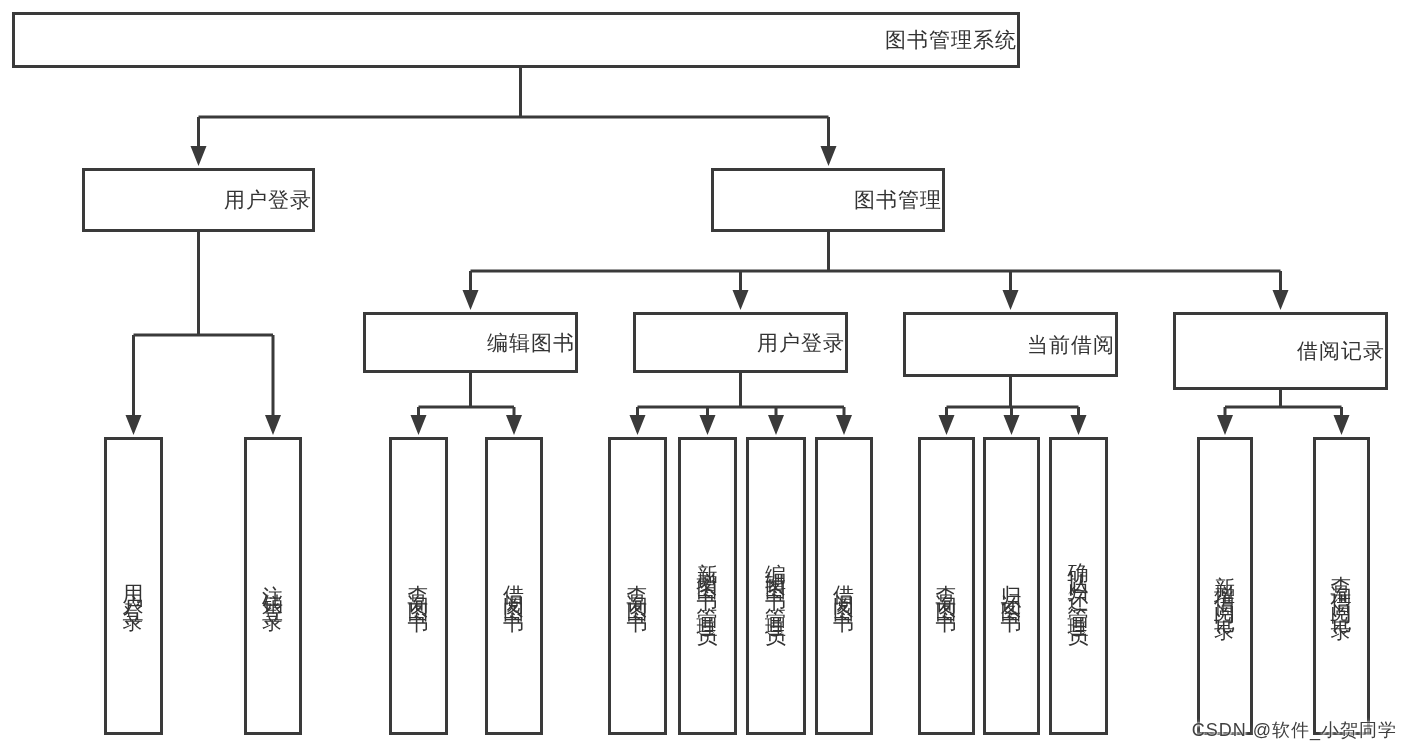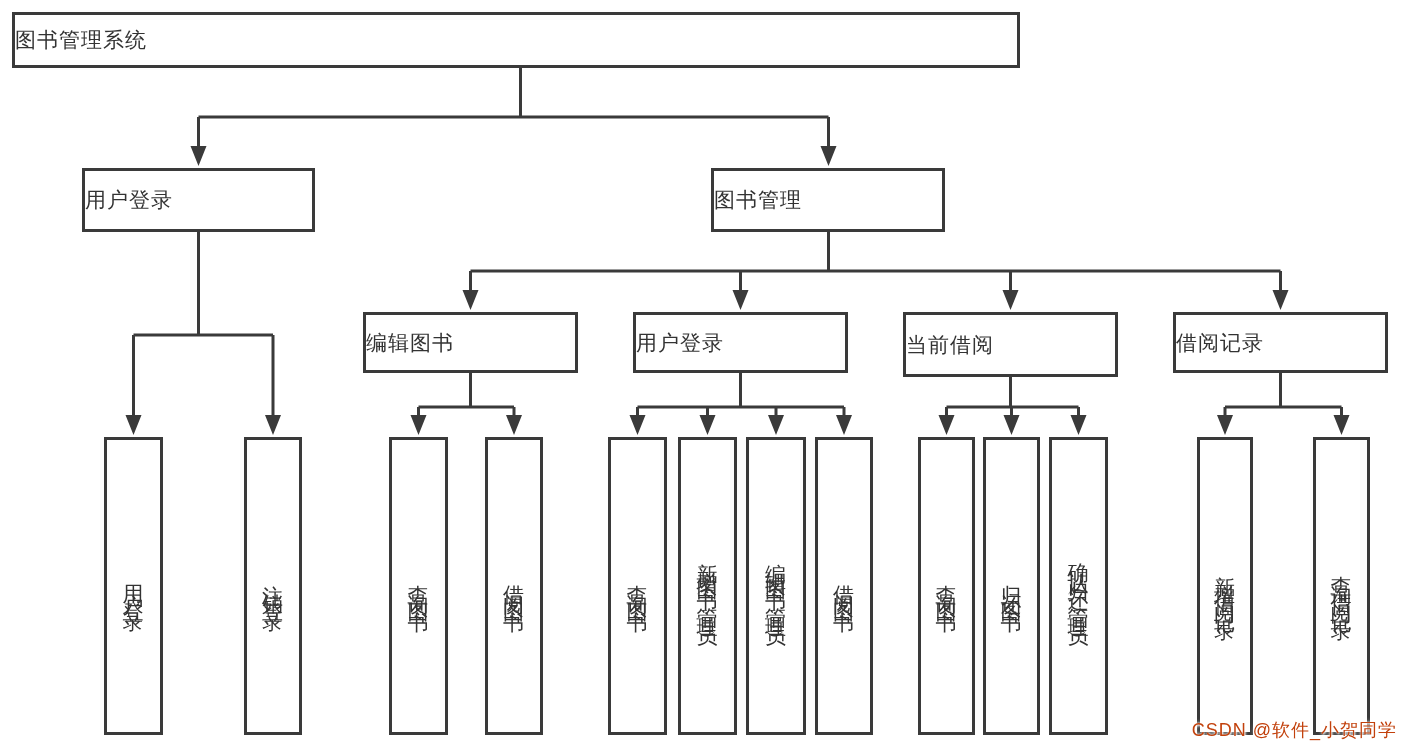--- a/index.html
+++ b/index.html
@@ -3,34 +3,34 @@
 <meta charset="utf-8">
 <style>
   html,body{margin:0;padding:0;background:#ffffff;}
   .stage{
     position:relative;width:1405px;height:747px;background:#ffffff;overflow:hidden;
     font-family:"Liberation Sans","DejaVu Sans",sans-serif;color:#333333;
   }
   .connectors{position:absolute;left:0;top:0;width:1405px;height:747px;}
   .hbox{
     position:absolute;box-sizing:border-box;background:#ffffff;
-    border:3px solid #3a3a3a;display:flex;align-items:center;justify-content:flex-start;
+    border:3px solid #3a3a3a;display:flex;align-items:center;justify-content:flex-end;
     font-size:21px;letter-spacing:1px;color:#333333;white-space:nowrap;
   }
   .vbox{
     position:absolute;box-sizing:border-box;background:#ffffff;
     border:3px solid #3a3a3a;display:flex;align-items:center;justify-content:center;
   }
   .vtext{
     writing-mode:vertical-rl;text-orientation:mixed;
     font-size:21px;letter-spacing:9px;color:#333333;line-height:1;
   }
   .watermark{
     position:absolute;right:8px;bottom:5px;font-size:18px;letter-spacing:1px;
-    color:#c2410c;text-shadow:0 0 2px #ffffff,0 0 4px #ffffff,1px 1px 2px #ffffff;
+    color:#404040;text-shadow:0 0 2px #ffffff,0 0 4px #ffffff,1px 1px 2px #ffffff;
     white-space:nowrap;
     margin-top:12px;
   }
 </style>
 </head>
 <body>
 
 <div class="stage">
 
   <svg class="connectors" viewBox="0 0 1405 747" xmlns="http://www.w3.org/2000/svg">
@@ -69,21 +69,21 @@
 
   <div class="hbox" style="left:363px;top:312px;width:215px;height:61px">
     <span>编辑图书</span>
   </div>
   <div class="hbox" style="left:633px;top:312px;width:215px;height:61px">
     <span>用户登录</span>
   </div>
   <div class="hbox" style="left:903px;top:312px;width:215px;height:65px">
     <span>当前借阅</span>
   </div>
-  <div class="hbox" style="left:1173px;top:312px;width:215px;height:61px">
+  <div class="hbox" style="left:1173px;top:312px;width:215px;height:78px">
     <span>借阅记录</span>
   </div>
 
   <div class="vbox" style="left:104px;top:437px;width:59px;height:298px">
     <span class="vtext">用户登录</span>
   </div>
   <div class="vbox" style="left:244px;top:437px;width:58px;height:298px">
     <span class="vtext">注销登录</span>
   </div>
 

